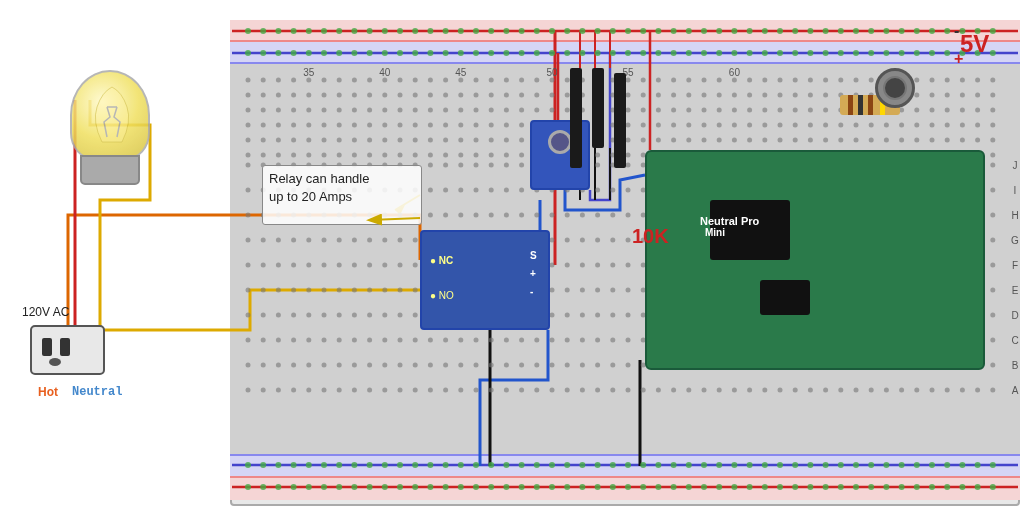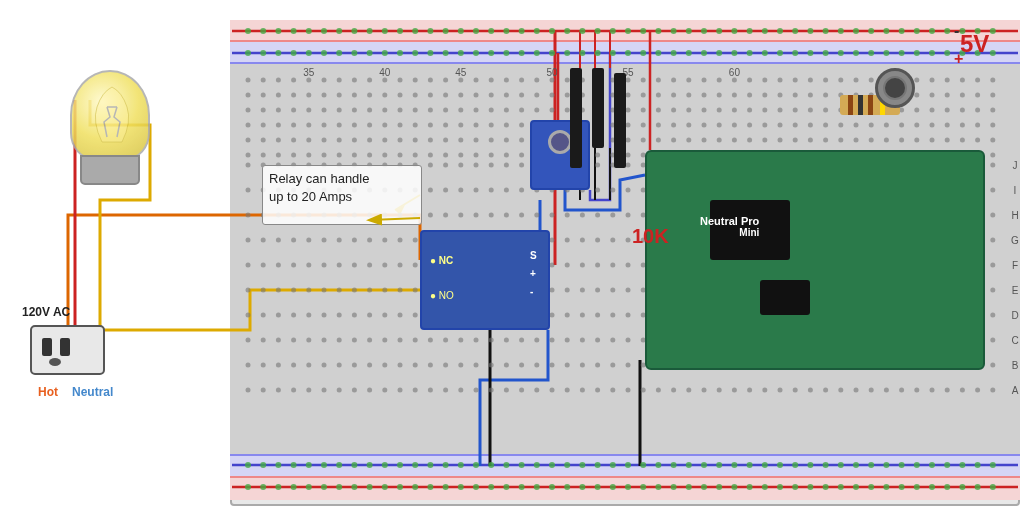--- a/index.html
+++ b/index.html
@@ -309,21 +309,21 @@
       border: 2px solid #888;
     }
 
     
     .label-120v {
       position: absolute;
       left: 22px;
       top: 305px;
       color: #222;
       font-size: 12px;
-      font-weight: bold;
+      font-weight: normal;
     }
 
     
     .outlet {
       position: absolute;
       left: 30px;
       top: 325px;
       width: 75px;
       height: 50px;
       background: #e8e8e8;
@@ -371,20 +371,21 @@
       font-weight: bold;
     }
 
     .label-neutral {
       position: absolute;
       left: 72px;
       top: 385px;
       color: #4488cc;
       font-size: 12px;
       font-weight: bold;
+      font-family: Liberation Mono, monospace;
     }
 
     
     .annotation-box {
       position: absolute;
       left: 262px;
       top: 165px;
       width: 160px;
       height: 60px;
       border: 1.5px solid #888;
@@ -1509,21 +1510,21 @@
     <text x="1015" y="194" font-size="10" fill="#555" text-anchor="middle">I</text>
     <text x="1015" y="169" font-size="10" fill="#555" text-anchor="middle">J</text>
   </svg>
 
 <div class="arduino">
 </div>
 <div class="arduino-chip"></div>
 <div class="arduino-chip2"></div>
 <div class="arduino-label">
   <span style="color:white;font-size:11px;font-weight:bold;display:block;">Neutral Pro</span>
-  <span style="color:white;font-size:10px;display:block;margin-left:5px;text-align:right;">Mini</span>
+  <span style="color:white;font-size:10px;display:block;margin-left:5px;">Mini</span>
 </div>
 
 <div class="relay"></div>
 <div class="relay-nc">● NC</div>
 <div class="relay-no">● NO</div>
 <div class="relay-s">S</div>
 <div class="relay-plus">+</div>
 <div class="relay-minus">-</div>
 
 <div class="potentiometer"></div>

